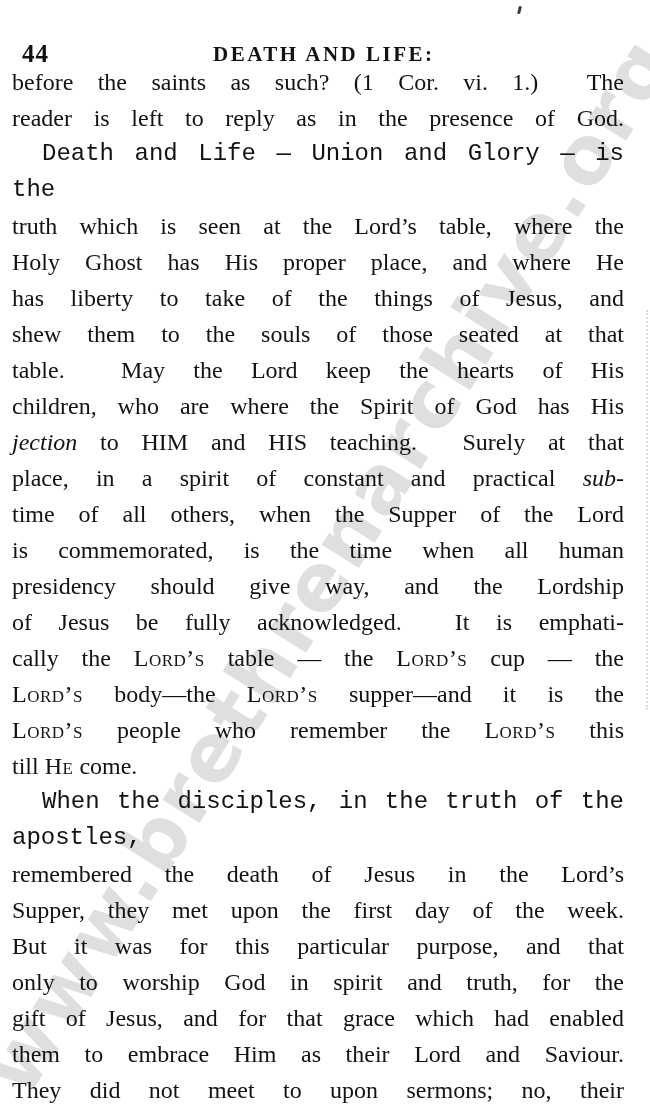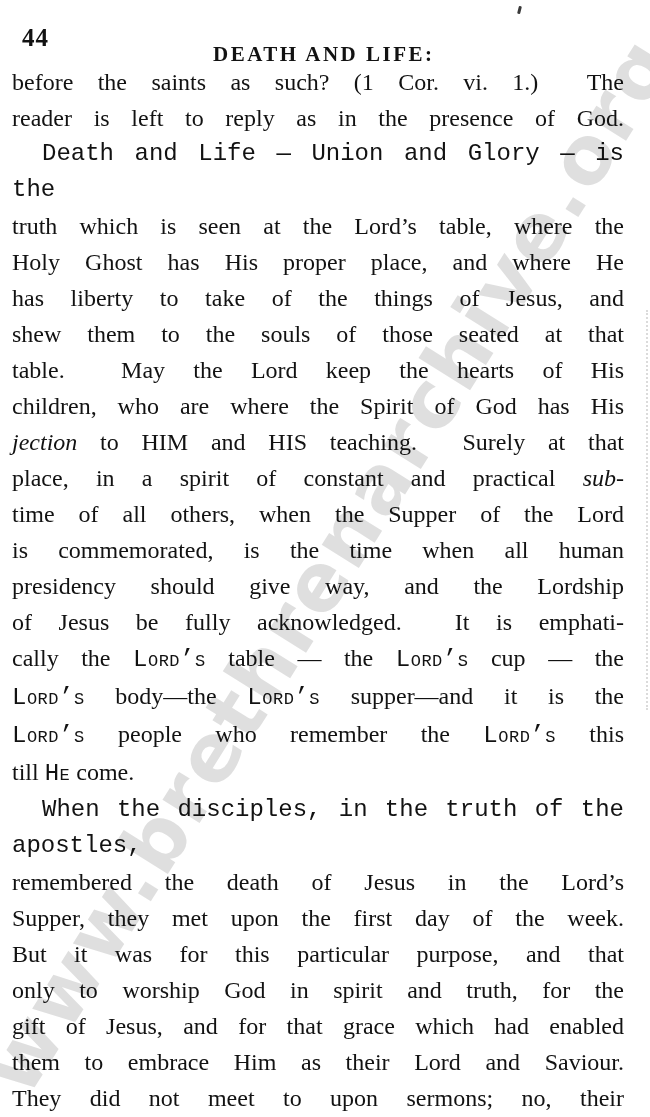--- a/index.html
+++ b/index.html
@@ -26,21 +26,21 @@
     font-size: 80px;
     letter-spacing: 3px;
     color: rgba(110, 110, 110, 0.22);
     white-space: nowrap;
     z-index: 0;
     user-select: none;
   }
   .page-number {
     position: absolute;
     left: 22px;
-    top: 24px;
+    top: 40px;
     font-size: 25px;
     font-weight: bold;
     letter-spacing: 1px;
     z-index: 1;
   }
   .running-title {
     position: absolute;
     left: 213px;
     top: 42px;
     font-size: 21px;
@@ -60,21 +60,21 @@
   .line {
     font-size: 24px;
     line-height: 36px;
     text-align: justify;
     text-align-last: justify;
     white-space: pre-wrap;
   }
   .line.indent { text-indent: 30px; font-family: Liberation Mono, monospace; }
   .line.nojust { text-align-last: left; }
   .s-i { font-style: italic; }
-  .s-sc { font-variant: small-caps; letter-spacing: 0.5px; font-family: Liberation Mono, monospace; }
+  .s-sc { font-variant: small-caps; letter-spacing: 0.5px; }
   
   .artifact-speck-top {
     position: absolute;
     left: 518px;
     top: 6px;
     width: 3px;
     height: 8px;
     background: #3a3a3a;
     transform: rotate(14deg);
     border-radius: 1px;

